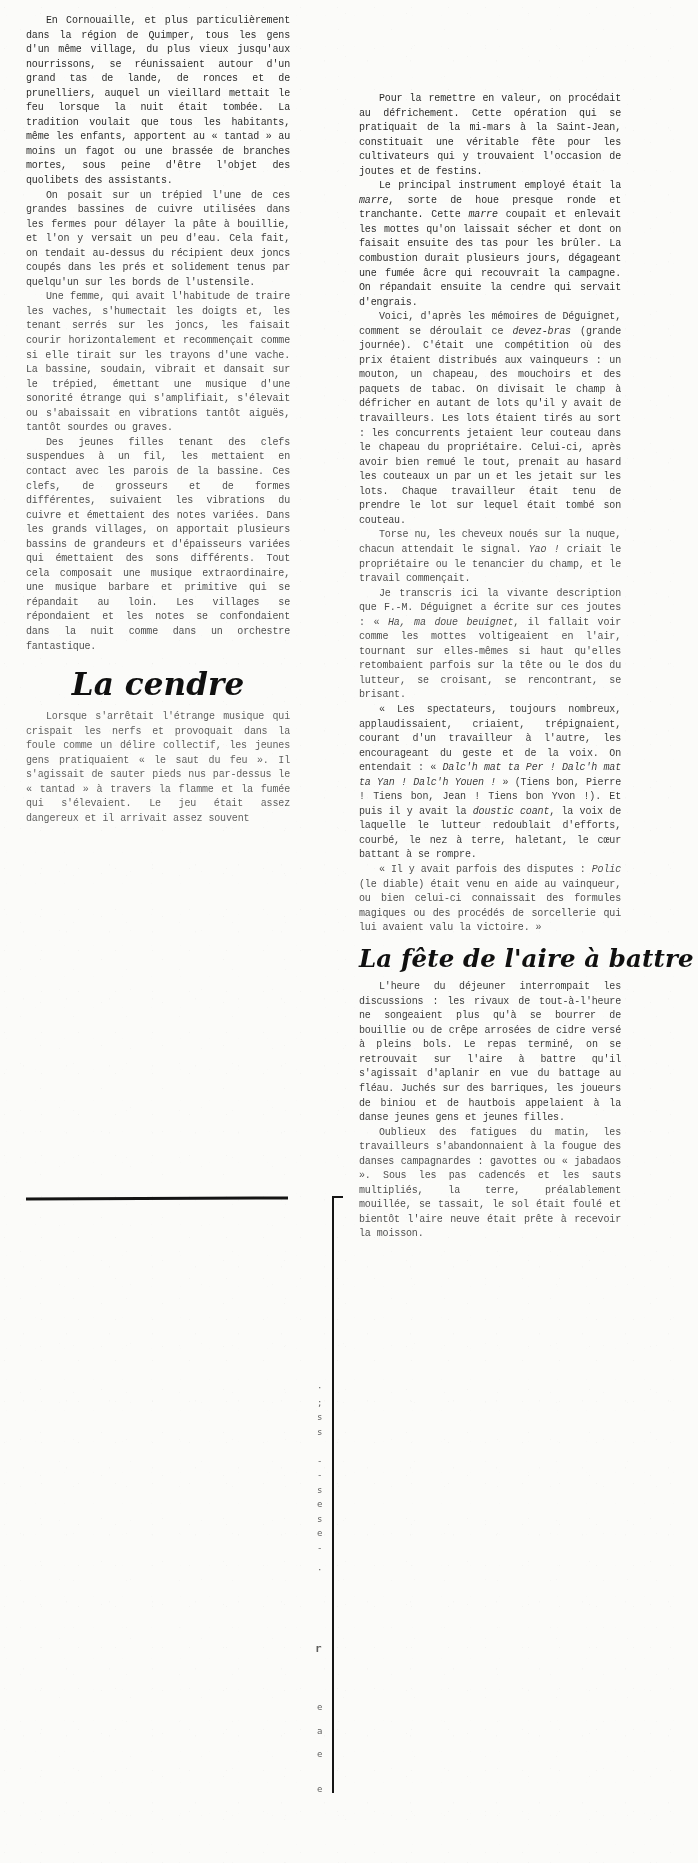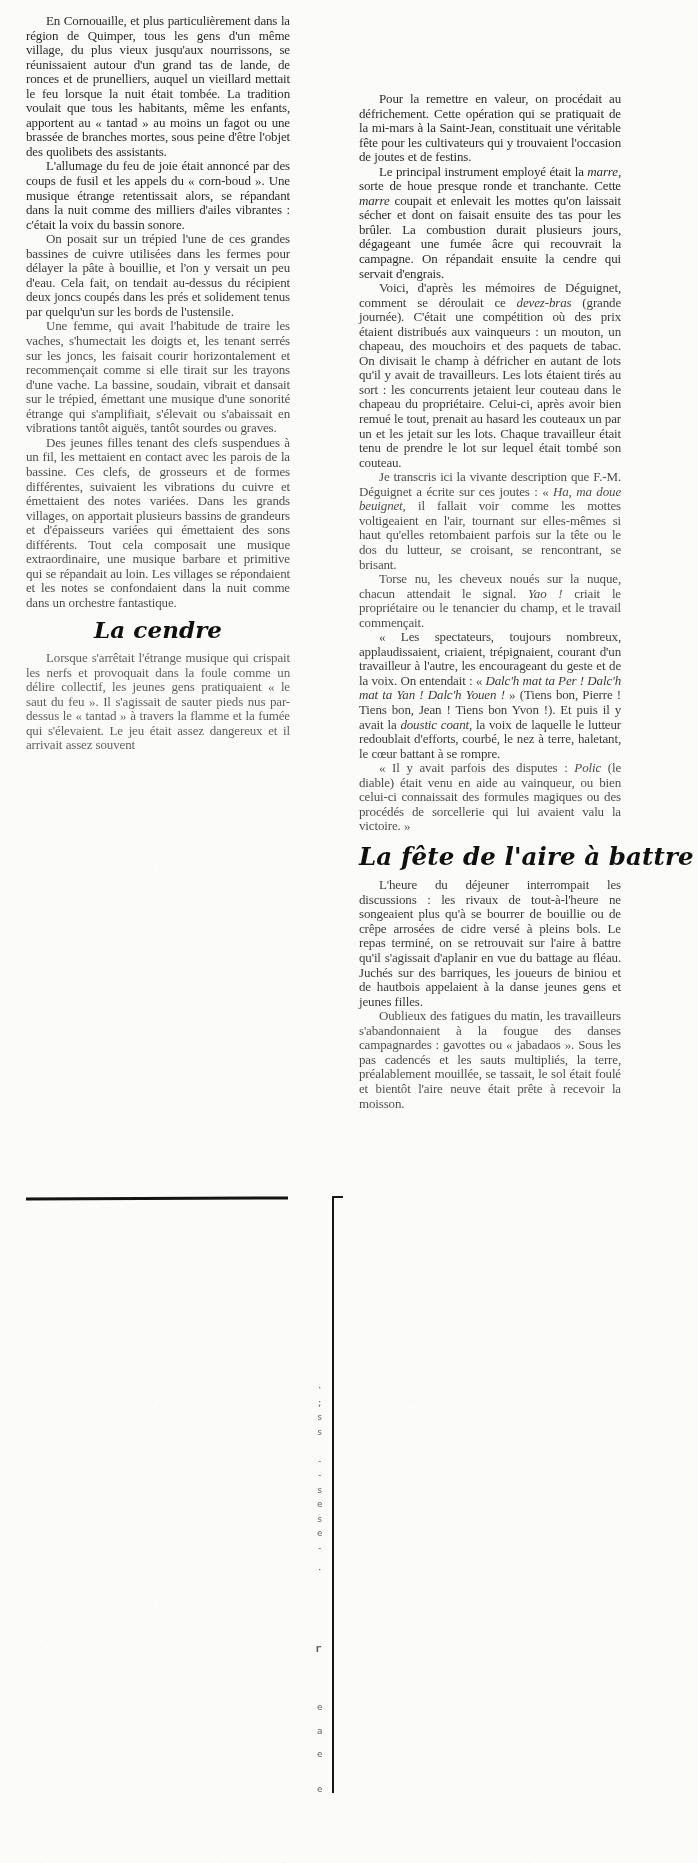--- a/index.html
+++ b/index.html
@@ -40,22 +40,22 @@
   }
 
   .column {
     position: absolute;
     top: 0;
     box-sizing: border-box;
   }
 
   
   .colbody {
-    font-family: Liberation Serif, serif;
-    font-size: 13px;
+    font-family: Liberation Mono, monospace;
+    font-size: 10px;
     line-height: 14.55px;
     text-align: justify;
     color: #171717;
     letter-spacing: -0.15px;
     word-spacing: .2px;
     -webkit-font-smoothing: none;
   }
   .colbody p {
     margin: 0;
     text-indent: 20px;
@@ -75,22 +75,22 @@
   .section-head {
     font-family: "DejaVu Serif", "Liberation Serif", serif;
     font-style: italic;
     font-weight: bold;
     color: #101010;
     text-align: center;
     line-height: 1.16;
     letter-spacing: .1px;
   }
   .head-cendre {
-    font-size: 23px;
-    margin: 7px 0 7px 0;
+    font-size: 31px;
+    margin: 13px 0 7px 0;
   }
   .head-aire {
     font-size: 24.5px;
     text-align: left;
     margin: 9px 0 7px 0;
     white-space: nowrap;
   }
 
   
   #left-end-rule {
@@ -147,21 +147,20 @@
 </style>
 </head>
 <body>
 
 <div id="scan-page">
 
   <div class="column" id="left-column" style="left:26px; top:14px; width:264px;">
 
     <div class="colbody">
       <p class="ink-a">En Cornouaille, et plus particulièrement dans la région de Quimper, tous les gens d'un même village, du plus vieux jusqu'aux nourrissons, se réunissaient autour d'un grand tas de lande, de ronces et de prunelliers, auquel un vieillard mettait le feu lorsque la nuit était tombée. La tradition voulait que tous les habitants, même les enfants, apportent au « tantad » au moins un fagot ou une brassée de branches mortes, sous peine d'être l'objet des quolibets des assistants.</p>
-      <p class="ink-a">L'allumage du feu de joie était annoncé par des coups de fusil et les appels du « corn-boud ». Une musique étrange retentissait alors, se répandant dans la nuit comme des milliers d'ailes vibrantes : c'était la voix du bassin sonore.</p>
       <p class="ink-b">On posait sur un trépied l'une de ces grandes bassines de cuivre utilisées dans les fermes pour délayer la pâte à bouillie, et l'on y versait un peu d'eau. Cela fait, on tendait au-dessus du récipient deux joncs coupés dans les prés et solidement tenus par quelqu'un sur les bords de l'ustensile.</p>
       <p class="ink-c">Une femme, qui avait l'habitude de traire les vaches, s'humectait les doigts et, les tenant serrés sur les joncs, les faisait courir horizontalement et recommençait comme si elle tirait sur les trayons d'une vache. La bassine, soudain, vibrait et dansait sur le trépied, émettant une musique d'une sonorité étrange qui s'amplifiait, s'élevait ou s'abaissait en vibrations tantôt aiguës, tantôt sourdes ou graves.</p>
       <p class="ink-c">Des jeunes filles tenant des clefs suspendues à un fil, les mettaient en contact avec les parois de la bassine. Ces clefs, de grosseurs et de formes différentes, suivaient les vibrations du cuivre et émettaient des notes variées. Dans les grands villages, on apportait plusieurs bassins de grandeurs et d'épaisseurs variées qui émettaient des sons différents. Tout cela composait une musique extraordinaire, une musique barbare et primitive qui se répandait au loin. Les villages se répondaient et les notes se confondaient dans la nuit comme dans un orchestre fantastique.</p>
     </div>
 
     <div class="section-head head-cendre">
       <div>La cendre</div>
     </div>
 
     <div class="colbody">
@@ -172,22 +171,22 @@
   <div id="right-top-stub">
     <span>— -- -- -- ---- ------</span>
   </div>
 
   <div class="column" id="right-column" style="left:359px; top:92px; width:262px;">
 
     <div class="colbody">
       <p class="ink-a">Pour la remettre en valeur, on procédait au défrichement. Cette opération qui se pratiquait de la mi-mars à la Saint-Jean, constituait une véritable fête pour les cultivateurs qui y trouvaient l'occasion de joutes et de festins.</p>
       <p class="ink-a">Le principal instrument employé était la <i>marre</i>, sorte de houe presque ronde et tranchante. Cette <i>marre</i> coupait et enlevait les mottes qu'on laissait sécher et dont on faisait ensuite des tas pour les brûler. La combustion durait plusieurs jours, dégageant une fumée âcre qui recouvrait la campagne. On répandait ensuite la cendre qui servait d'engrais.</p>
       <p class="ink-b">Voici, d'après les mémoires de Déguignet, comment se déroulait ce <i>devez-bras</i> (grande journée). C'était une compétition où des prix étaient distribués aux vainqueurs : un mouton, un chapeau, des mouchoirs et des paquets de tabac. On divisait le champ à défricher en autant de lots qu'il y avait de travailleurs. Les lots étaient tirés au sort : les concurrents jetaient leur couteau dans le chapeau du propriétaire. Celui-ci, après avoir bien remué le tout, prenait au hasard les couteaux un par un et les jetait sur les lots. Chaque travailleur était tenu de prendre le lot sur lequel était tombé son couteau.</p>
+      <p class="ink-c">Torse nu, les cheveux noués sur la nuque, chacun attendait le signal. <i>Yao !</i> criait le propriétaire ou le tenancier du champ, et le travail commençait.</p>
       <p class="ink-c">Je transcris ici la vivante description que F.-M. Déguignet a écrite sur ces joutes : « <i>Ha, ma doue beuignet</i>, il fallait voir comme les mottes voltigeaient en l'air, tournant sur elles-mêmes si haut qu'elles retombaient parfois sur la tête ou le dos du lutteur, se croisant, se rencontrant, se brisant.</p>
-      <p class="ink-c">Torse nu, les cheveux noués sur la nuque, chacun attendait le signal. <i>Yao !</i> criait le propriétaire ou le tenancier du champ, et le travail commençait.</p>
       <p class="ink-b">« Les spectateurs, toujours nombreux, applaudissaient, criaient, trépignaient, courant d'un travailleur à l'autre, les encourageant du geste et de la voix. On entendait : « <i>Dalc'h mat ta Per ! Dalc'h mat ta Yan ! Dalc'h Youen !</i> » (Tiens bon, Pierre ! Tiens bon, Jean ! Tiens bon Yvon !). Et puis il y avait la <i>doustic coant</i>, la voix de laquelle le lutteur redoublait d'efforts, courbé, le nez à terre, haletant, le cœur battant à se rompre.</p>
       <p class="ink-c">« Il y avait parfois des disputes : <i>Polic</i> (le diable) était venu en aide au vainqueur, ou bien celui-ci connaissait des formules magiques ou des procédés de sorcellerie qui lui avaient valu la victoire. »</p>
     </div>
 
     <div class="section-head head-aire">La fête de l'aire à battre</div>
 
     <div class="colbody">
       <p class="ink-b">L'heure du déjeuner interrompait les discussions : les rivaux de tout-à-l'heure ne songeaient plus qu'à se bourrer de bouillie ou de crêpe arrosées de cidre versé à pleins bols. Le repas terminé, on se retrouvait sur l'aire à battre qu'il s'agissait d'aplanir en vue du battage au fléau. Juchés sur des barriques, les joueurs de biniou et de hautbois appelaient à la danse jeunes gens et jeunes filles.</p>
       <p class="ink-c">Oublieux des fatigues du matin, les travailleurs s'abandonnaient à la fougue des danses campagnardes : gavottes ou « jabadaos ». Sous les pas cadencés et les sauts multipliés, la terre, préalablement mouillée, se tassait, le sol était foulé et bientôt l'aire neuve était prête à recevoir la moisson.</p>
     </div>

